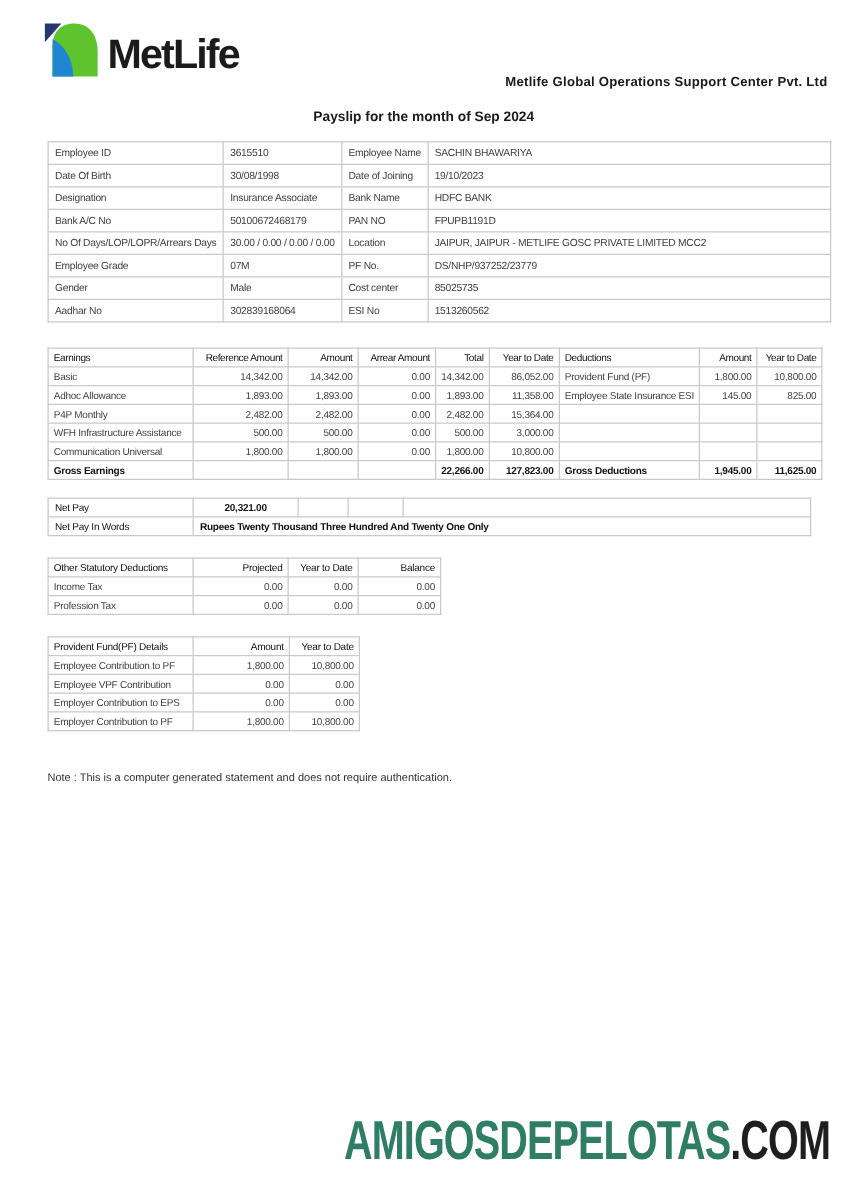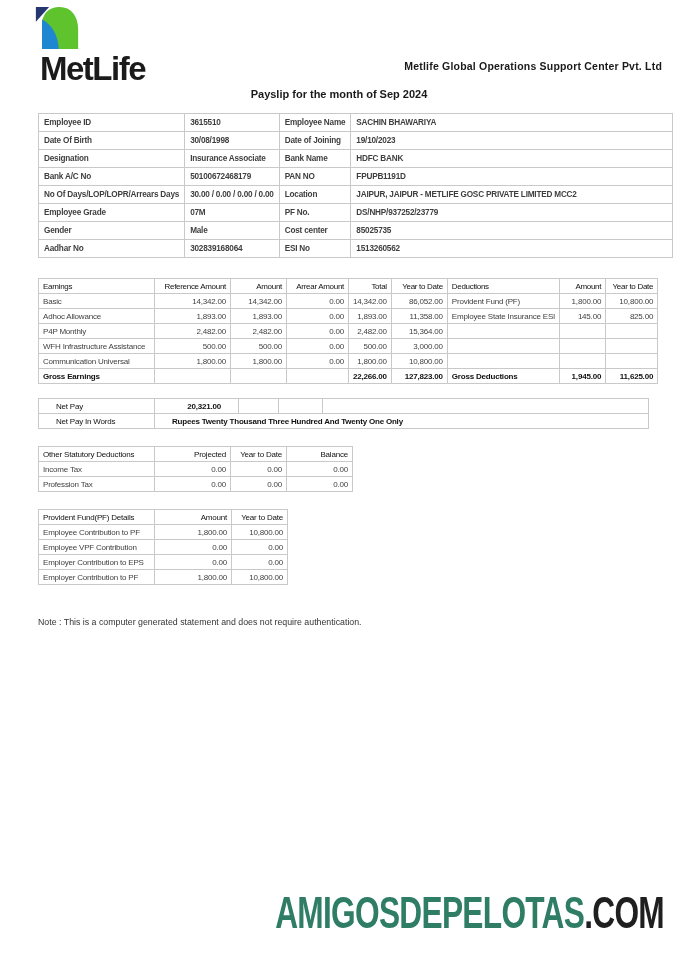--- a/index.html
+++ b/index.html
@@ -4,49 +4,49 @@
 <style>
   html,body{margin:0;padding:0;}
   body{
     width:678px;height:958px;background:#ffffff;position:relative;
     font-family:"Liberation Sans", sans-serif;color:#3f3f3f;overflow:hidden;
   }
   .page{position:absolute;inset:0;}
 
   
   .hdr{position:relative;height:58px;}
-  .logo{position:absolute;left:34px;top:6px;display:flex;align-items:flex-start;flex-direction:column;}
+  .logo{position:absolute;left:34px;top:18px;display:flex;align-items:flex-end;}
   .logo-mark{width:46px;height:44px;display:block;}
   .logo-word{font-size:33px;font-weight:800;color:#1b1b1b;letter-spacing:-1.5px;margin-left:6px;}
   .company{position:absolute;right:16px;top:22px;font-size:10.5px;font-weight:bold;color:#1a1a1a;letter-spacing:.2px;margin-top:38px;}
 
   
   .title{margin-top:30px;text-align:center;font-size:11px;font-weight:bold;color:#1a1a1a;}
 
   
   table{border-collapse:collapse;table-layout:fixed;margin-left:38px;}
   td,th{border:1px solid var(--border,#c9c9c9);overflow:hidden;white-space:nowrap;
         font-weight:normal;text-align:left;vertical-align:middle;}
   th{font-weight:normal;color:#111;}
   .num{text-align:right;}
   .bold{font-weight:bold;color:#111;}
 
   
   .emp{margin-top:13px;}
-  .emp td{font-size:8.2px;letter-spacing:-.2px;color:#3f3f3f;padding:3px 5px;height:11px;font-weight:bold;}
+  .emp td{font-size:8.2px;letter-spacing:-.2px;color:#3f3f3f;padding:3px 5px;height:11px;}
 
   
   .earn{margin-top:20px;}
   .earn td,.earn th{font-size:8px;padding:2px 4px;height:10px;letter-spacing:-.2px;}
   .earn th{letter-spacing:-.3px;}
 
   
   .net{margin-top:14px;}
-  .net td,.net th{font-size:8px;padding:2px 17px;height:10px;letter-spacing:-.2px;}
-  .net .ctr{text-align:right;}
+  .net td,.net th{font-size:8px;padding:2px 5px;height:10px;letter-spacing:-.2px;}
+  .net .ctr{text-align:center;}
 
   
   .stat,.pf{margin-top:17px;}
   .stat td,.stat th,.pf td,.pf th{font-size:8px;padding:2px 4px;height:10px;letter-spacing:-.2px;}
   .pf{margin-top:17px;}
 
   
   .note{margin:32px 0 0 38px;font-size:8.8px;color:#333;}
 
   

